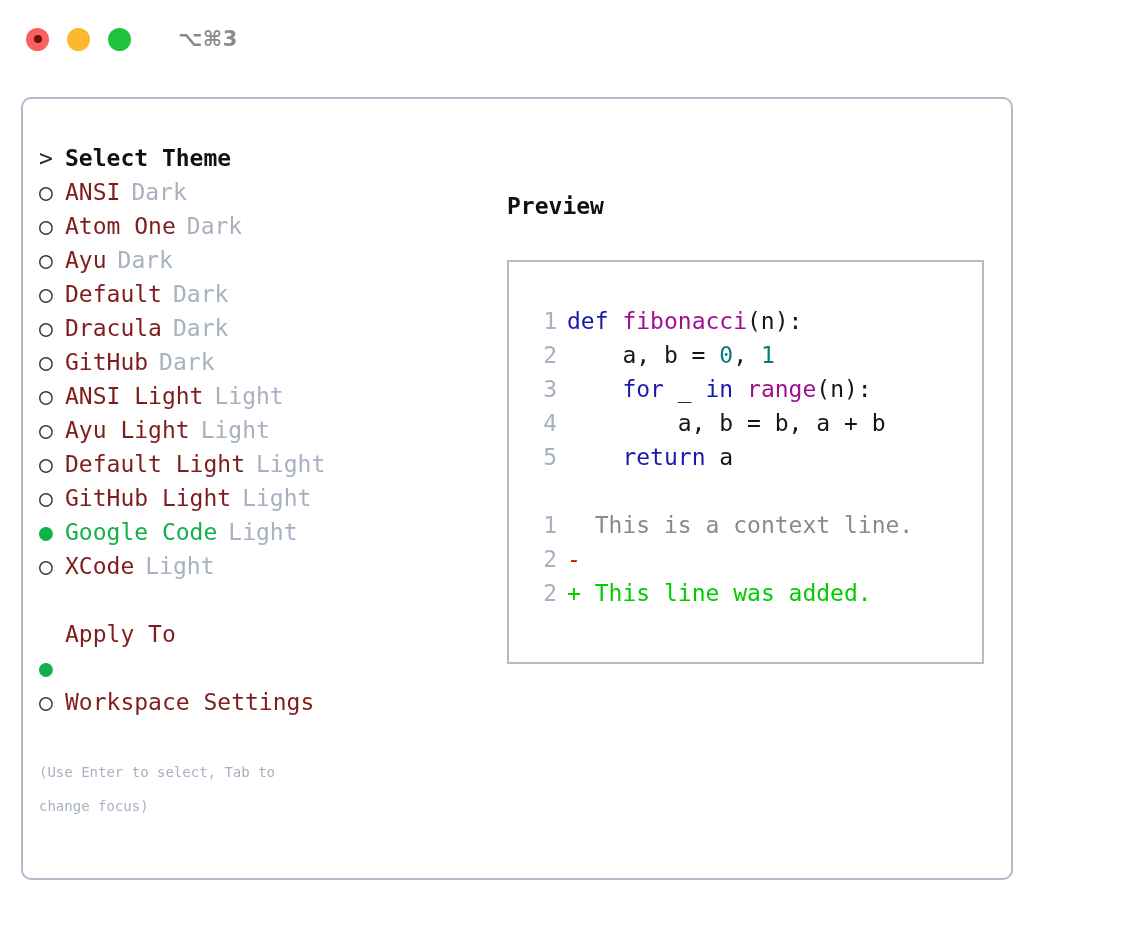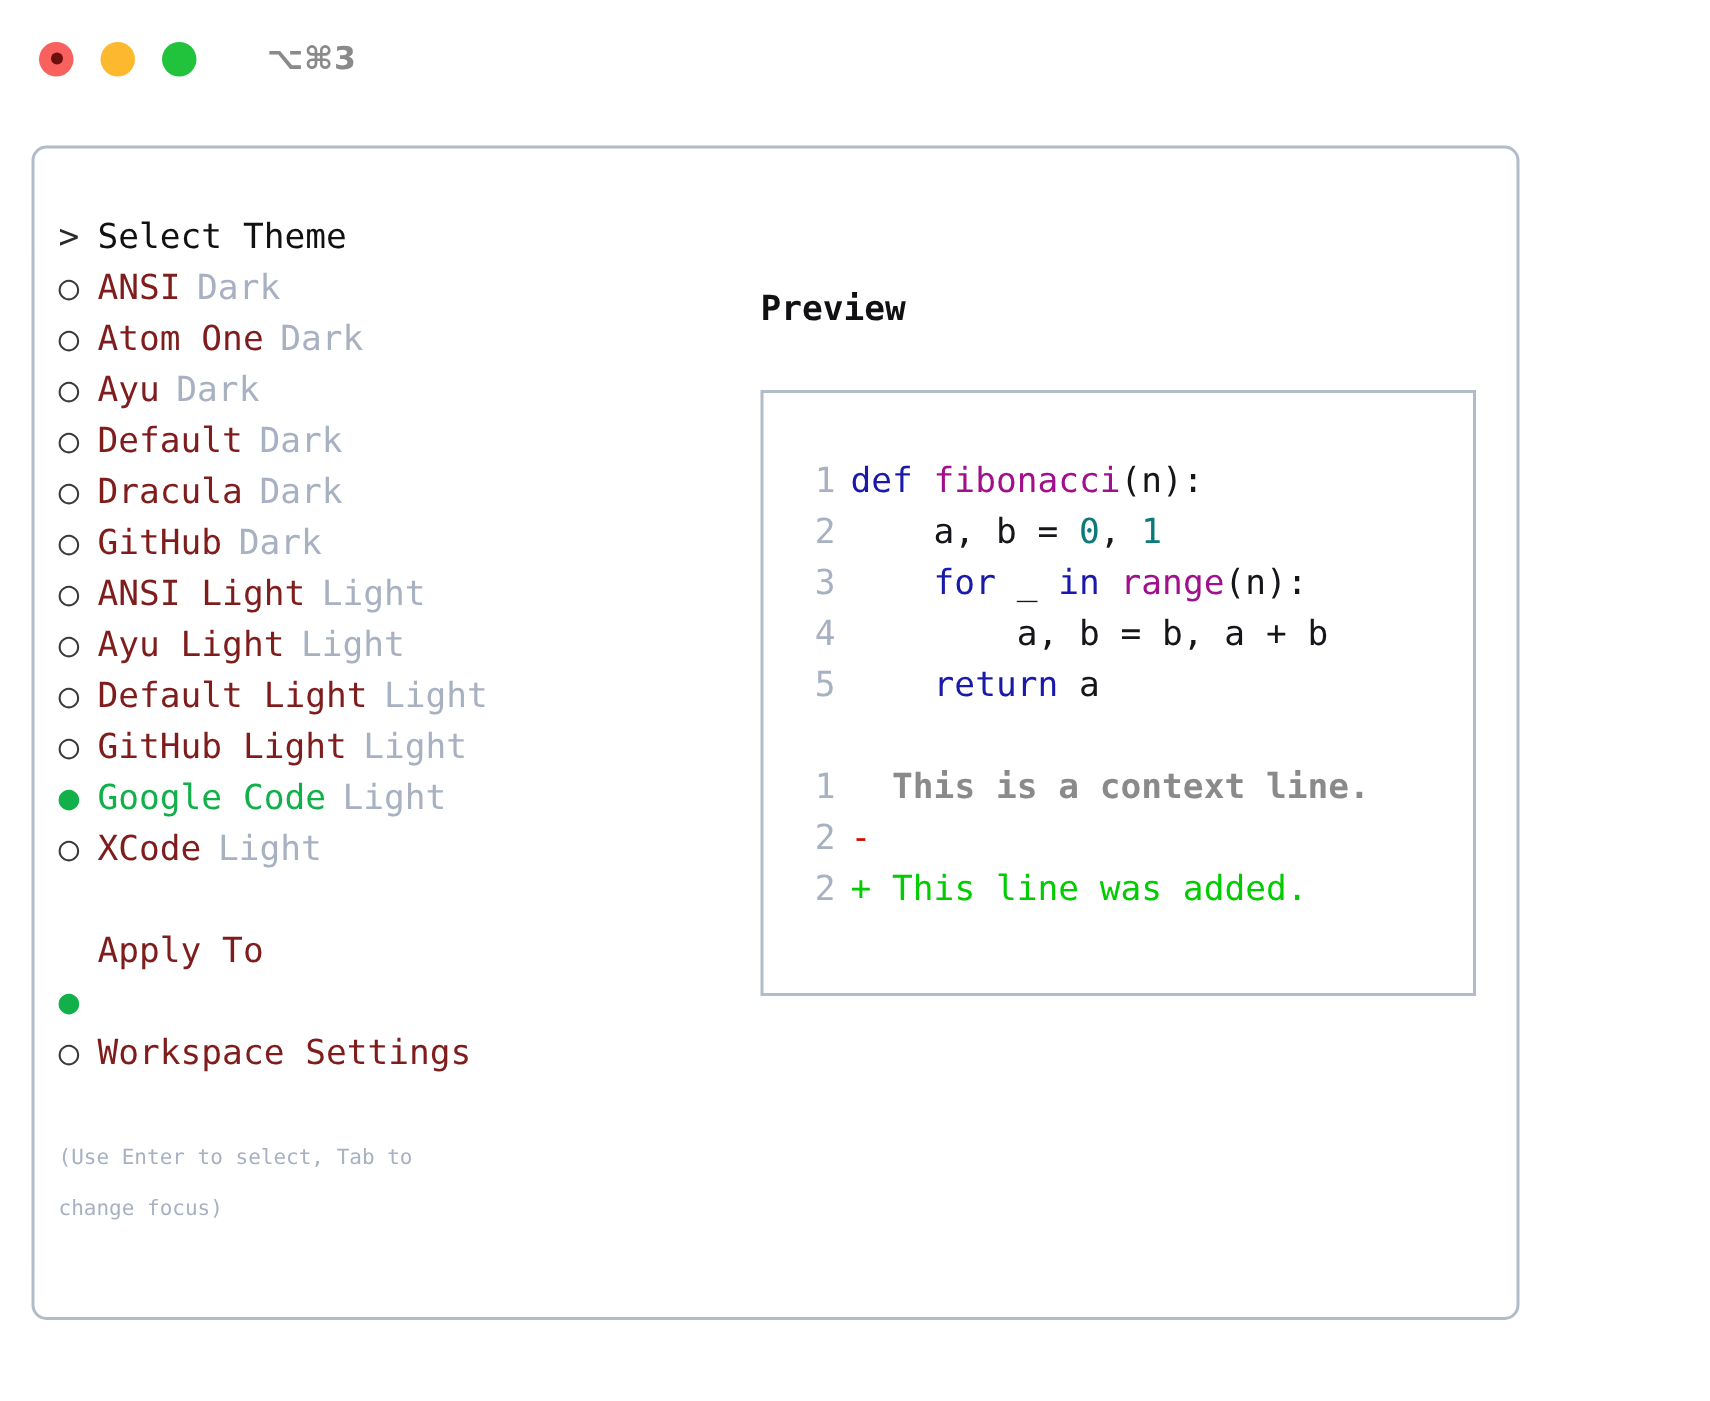--- a/index.html
+++ b/index.html
@@ -100,21 +100,21 @@
     width: 26px;
     flex: 0 0 26px;
     font-size: 23px;
     color: #2b2b2b;
   }
   .marker.bullet-empty { color: #3a3a3a; }
   .marker.bullet-filled { color: #11b04a; }
   .marker.blank { color: transparent; }
 
   .row-label { color: #7f1d1d; }
-  .row-label.bold { font-weight: 400; color: #111114; }
+  .row-label.bold { font-weight: 700; color: #111114; }
   .row-label.selected { color: #11b04a; }
   .row-suffix {
     color: #a8b1c1;
     margin-left: 11px;
   }
 
   .section-gap { height: 34px; }
 
   #hint-text {
     margin-top: 36px;
@@ -163,21 +163,21 @@
     color: #a8b1c1;
     margin-right: 10px;
   }
   .tok-kw  { color: #1a1aaa; }
   .tok-fn  { color: #a0108c; }
   .tok-num { color: #0b7a78; }
   .tok-txt { color: #15151a; }
   .tok-punct { color: #15151a; }
 
   .diff-gap { height: 34px; }
-  .diff-ctx { color: #8a8a8a; font-weight: bold; }
+  .diff-ctx { color: #8a8a8a; }
   .diff-del { color: #cc1100; }
   .diff-add { color: #00cc00; }
 </style>
 </head>
 <body>
 
 <div id="app-window">
 
   <div id="titlebar">
     <div class="traffic-lights">

